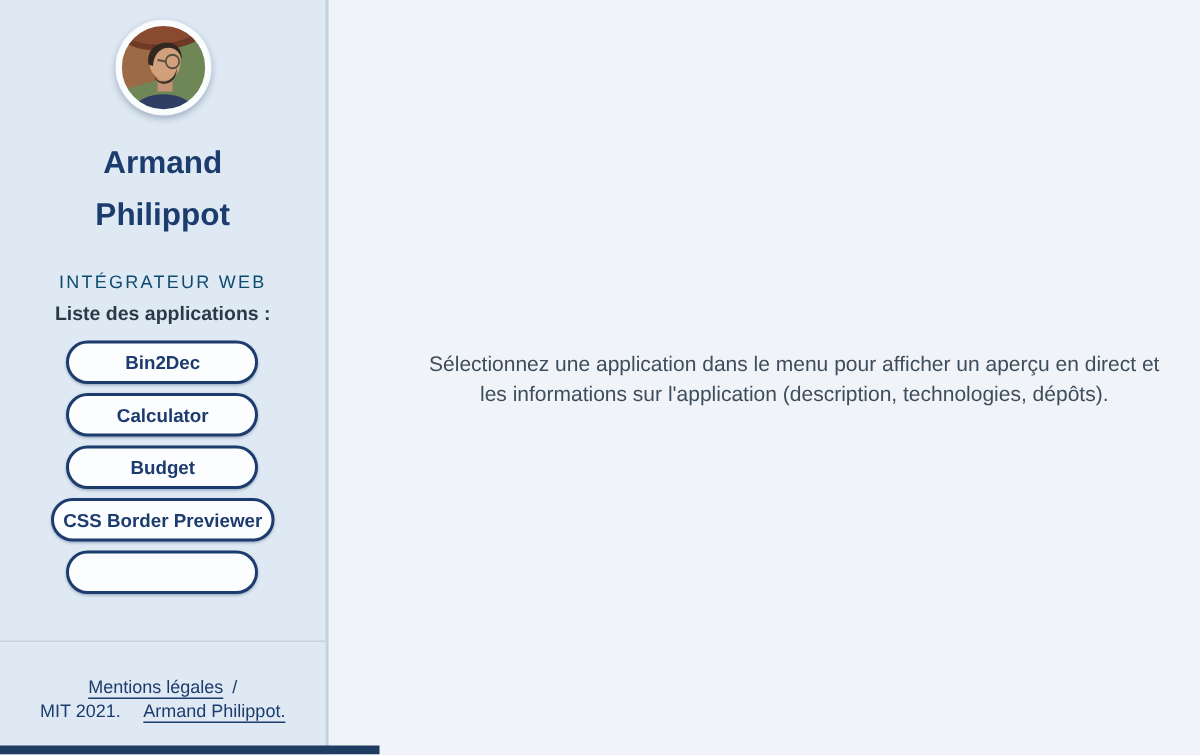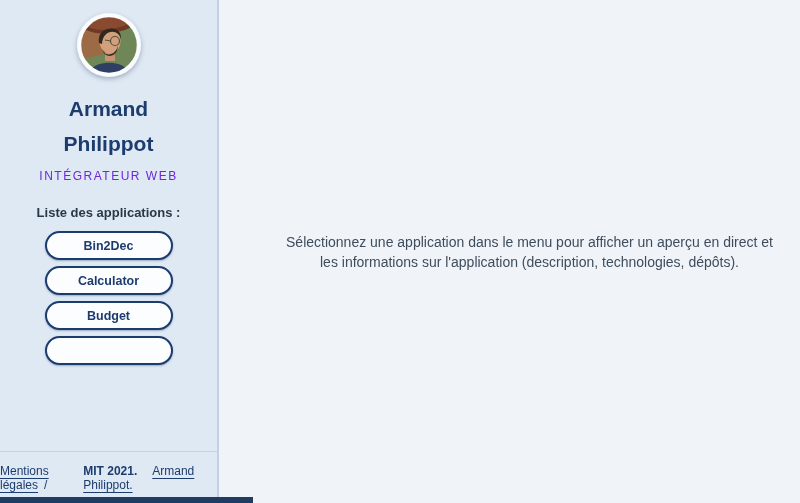--- a/index.html
+++ b/index.html
@@ -29,26 +29,26 @@
   }
   .avatar svg { display: block; width: 64px; height: 64px; }
   .site-name {
     margin-top: 14px;
     font-size: 21px; font-weight: bold;
     color: var(--navy, #1d3c6e);
     line-height: 35px; text-align: center;
   }
   .site-name span { display: block; }
   .site-subtitle {
-    margin-top: 8px;
+    margin-top: 20px;
     font-size: 12px; letter-spacing: 1.5px;
-    color: #6d28d9; text-align: left;
+    color: #0c4a6e; text-align: left;
   }
   .apps-heading {
-    margin-top: 22px;
+    margin-top: 6px;
     font-size: 13px; font-weight: bold;
     color: #2b3947; line-height: 16px; text-align: center;
   }
   .apps {
     margin-top: 10px;
     display: flex; flex-direction: column; align-items: center;
     gap: 6px;
   }
   .app-btn {
     height: 29px; min-width: 128px;
@@ -57,37 +57,37 @@
     border-radius: 16px;
     background: #fbfdff;
     color: var(--navy, #1d3c6e);
     font-family: "Liberation Sans", sans-serif;
     font-size: 12.5px; font-weight: bold;
     box-shadow: 0 1px 2px rgba(27,58,99,0.35);
     cursor: pointer;
   }
   .sidebar-footer {
     position: absolute; left: 0; right: 0; bottom: 0;
-    height: 52px;
+    height: 76px;
     background: var(--sidebar_bg, #dfe9f4);
     border-top: 1px solid #c8d2dd;
-    display: flex; flex-direction: row; align-items: center; justify-content: center;
+    display: flex; flex-direction: column; align-items: center; justify-content: center;
     gap: 2px;
     font-size: 12px;
     color: var(--navy, #1d3c6e);
     z-index: 2;
   }
   .sidebar-footer a {
     color: var(--navy, #1d3c6e);
     text-decoration: underline;
     text-underline-offset: 3px;
     cursor: pointer;
   }
   .footer-sep { margin-left: 6px; }
-  .footer-license { margin-right: 15px; font-weight: bold; }
+  .footer-license { margin-right: 15px; }
 
   
   .main {
     position: absolute; left: 219px; right: 0; top: 0; bottom: 0;
     display: flex; align-items: center; justify-content: center; padding-left: 40px;
   }
   .placeholder-message {
     max-width: 555px;
     padding: 0 20px;
     text-align: center;
@@ -142,20 +142,21 @@
     </h1>
 
     <p class="site-subtitle">INTÉGRATEUR WEB</p>
 
     <p class="apps-heading">Liste des applications :</p>
 
     <nav class="apps">
       <button class="app-btn">Bin2Dec</button>
       <button class="app-btn">Calculator</button>
       <button class="app-btn">Budget</button>
+      <button class="app-btn">CSS Border Previewer</button>
       <button class="app-btn" aria-hidden="true"></button>
     </nav>
 
     <footer class="sidebar-footer">
       <p>
         <a>Mentions légales</a><span class="footer-sep">/</span>
       </p>
       <p>
         <span class="footer-license">MIT 2021.</span><a>Armand Philippot.</a>
       </p>

